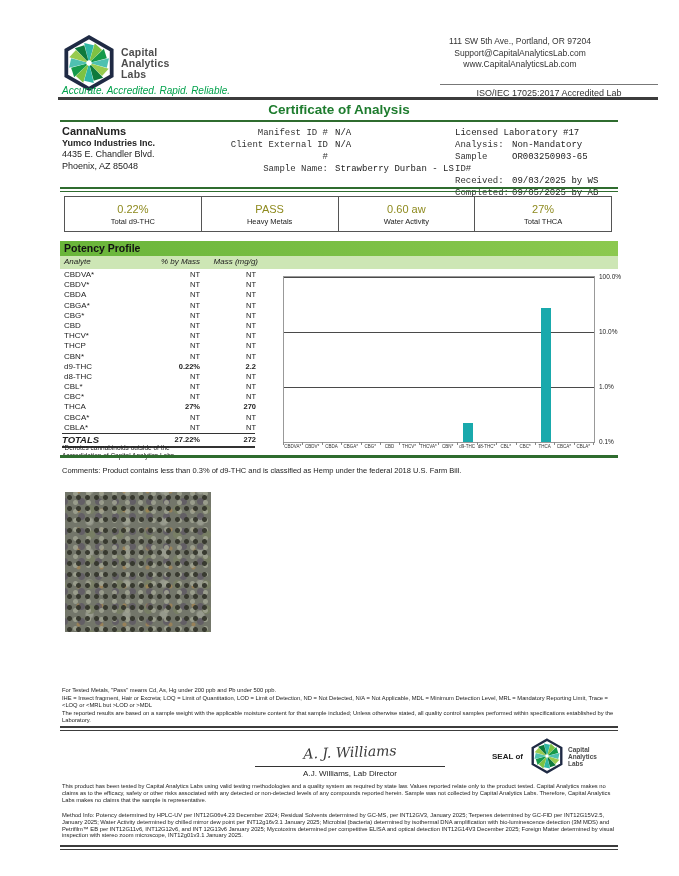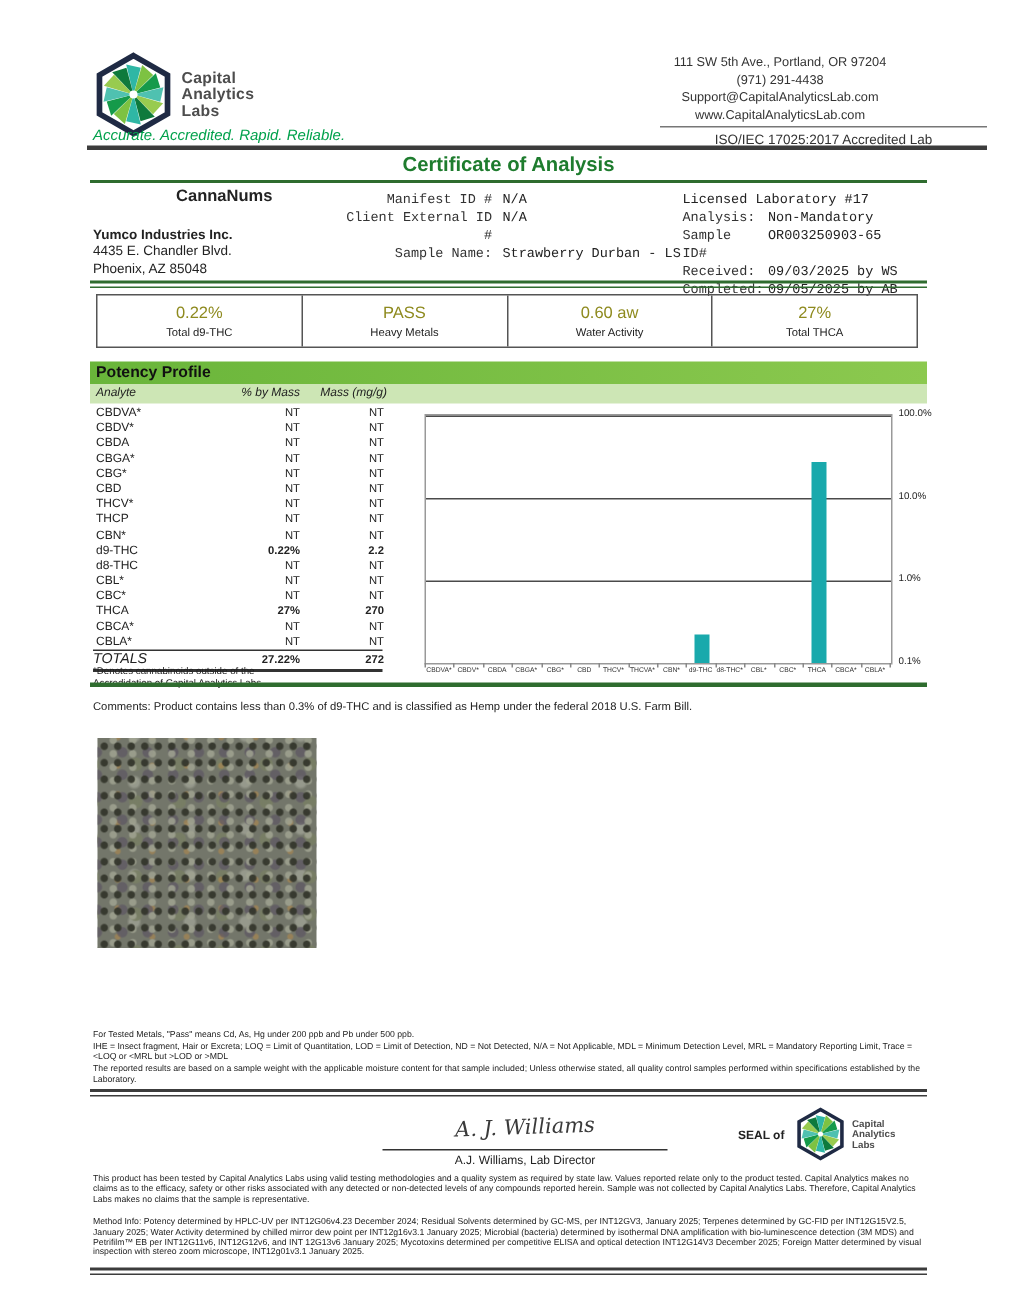--- a/index.html
+++ b/index.html
@@ -10,21 +10,21 @@
   .logo-text{font-size:10.5px;line-height:11px;color:#4d4d4d;font-weight:bold;letter-spacing:.2px;}
   .tagline{left:62px;top:85px;color:#00A14B;font-weight:normal;font-style:italic;font-size:10px;}
   .address{left:410px;top:36px;width:220px;text-align:center;font-size:8.5px;line-height:11.5px;color:#333;}
   .iso{left:440px;top:84px;width:218px;text-align:center;font-size:9px;color:#333;border-top:1px solid #777;padding-top:3px;}
   .rule-top{left:58px;top:97px;width:600px;height:3px;background:#3c3c3c;}
   
   .coa-title{left:60px;top:102px;width:558px;text-align:center;font-size:13.5px;font-weight:bold;color:#1E7C2E;}
   .rule-title{left:60px;top:120px;width:558px;height:2px;background:#2F6C2F;}
   
   .client-col{left:62px;top:126px;width:175px;font-size:9px;line-height:11.5px;}
-  .client-name{font-size:11px;font-weight:bold;margin-bottom:13px;text-align:center;}
+  .client-name{font-size:11px;font-weight:bold;margin-bottom:0;}
   .client-company{font-weight:bold;}
   .pairs{font-size:9px;line-height:12px;font-family:Liberation Mono, monospace;}
   .pairs .pair{display:flex;}
   .sample-col{left:228px;top:127px;width:235px;}
   .sample-col .pl{width:100px;text-align:right;color:#333;}
   .sample-col .pv{margin-left:7px;}
   .lab-col{left:455px;top:127px;width:170px;}
   .lab-col .pl{width:52px;text-align:left;color:#333;}
   .lab-col .pv{margin-left:5px;}
   .lab-lic{font-size:9px;margin-bottom:0;}
@@ -41,21 +41,21 @@
   .pot-cols .c1{position:absolute;left:4px;top:1px;}
   .pot-cols .c2{position:absolute;left:80px;width:60px;top:1px;text-align:right;}
   .pot-cols .c3{position:absolute;left:150px;width:48px;top:1px;text-align:right;}
   .pot-table{left:62px;top:270px;width:193px;font-size:7.5px;}
   .pot-row{position:relative;height:10.2px;line-height:10.2px;}
   .pot-row .a{position:absolute;left:2px;font-size:8px;}
   .pot-row .p{position:absolute;left:78px;width:60px;text-align:right;}
   .pot-row .m{position:absolute;left:148px;width:46px;text-align:right;}
   .pot-row.bold .p,.pot-row.bold .m{font-weight:bold;}
   .totals-row{position:relative;height:12px;line-height:12px;border-top:1px solid #333;border-bottom:2px solid #333;}
-  .totals-row .a{position:absolute;left:0;font-size:9.5px;font-weight:normal;font-style:italic;}
+  .totals-row .a{position:absolute;left:0;font-size:9.5px;font-weight:bold;font-style:italic;}
   .totals-row .p{position:absolute;left:78px;width:60px;text-align:right;font-weight:bold;}
   .totals-row .m{position:absolute;left:148px;width:46px;text-align:right;font-weight:bold;}
   .footnote{left:62px;top:444px;width:200px;font-size:6.5px;line-height:7.5px;color:#222;}
   .rule-pot{left:60px;top:455px;width:558px;height:3px;background:#2F6C2F;}
   
   .chart-plot{left:283px;top:276px;width:310px;height:165px;border:1px solid #999;background:#fff;}
   .gridline{position:absolute;left:0;width:100%;height:1px;background:#4a4a4a;}
   .bar{position:absolute;bottom:0;width:10px;}
   .xlabels{left:283px;top:443px;width:310px;height:9px;}
   .xlab{position:absolute;top:1px;font-size:4.5px;color:#333;white-space:nowrap;transform:translateX(-50%);}
@@ -137,21 +137,20 @@
   <div class="logo-text">
     <div>Capital</div>
     <div>Analytics</div>
     <div>Labs</div>
   </div>
 </div>
 
 <div class="abs tagline">Accurate. Accredited. Rapid. Reliable.</div>
 <div class="abs address" id="address-block">
     <div>111 SW 5th Ave., Portland, OR 97204</div>
-    <div>(971) 291-4438</div>
     <div>Support@CapitalAnalyticsLab.com</div>
     <div>www.CapitalAnalyticsLab.com</div>
   </div>
 <div class="abs iso">ISO/IEC 17025:2017 Accredited Lab</div>
 <div class="abs rule-top"></div>
 
 <div class="abs coa-title">Certificate of Analysis</div>
 <div class="abs rule-title"></div>
 
 <div class="abs client-col">

